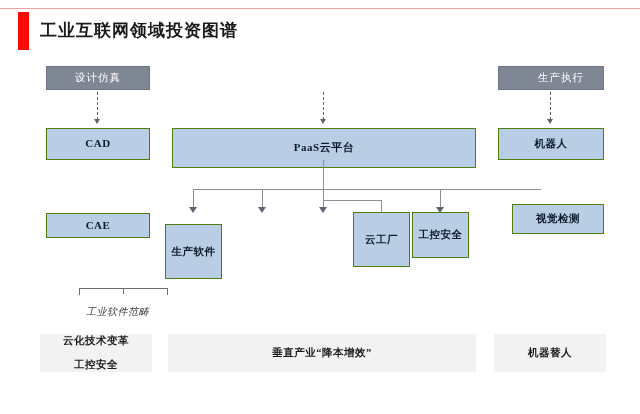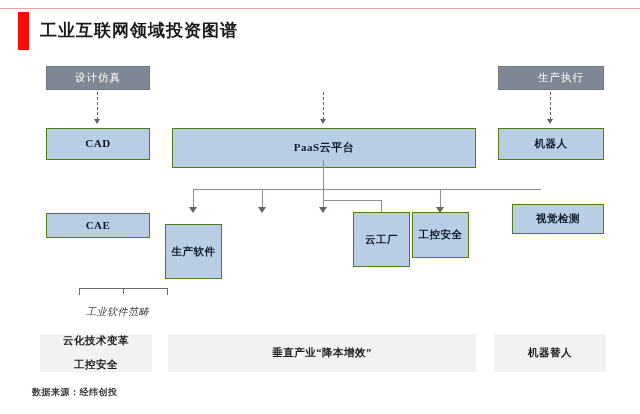--- a/index.html
+++ b/index.html
@@ -225,15 +225,14 @@
 
   <div class="fbx" style="left:40px; top:334px; width:112px; height:38px; flex-direction:column;justify-content:space-between;">
     <span>云化技术变革</span>
     <span>工控安全</span>
   </div>
 
   <div class="fbx" style="left:168px; top:334px; width:308px; height:38px;">垂直产业“降本增效”</div>
 
   <div class="fbx" style="left:494px; top:334px; width:112px; height:38px;">机器替人</div>
 
-  <div class="source">数据来源：经纬创投</div>
 
 </div>
 
 </body></html>

